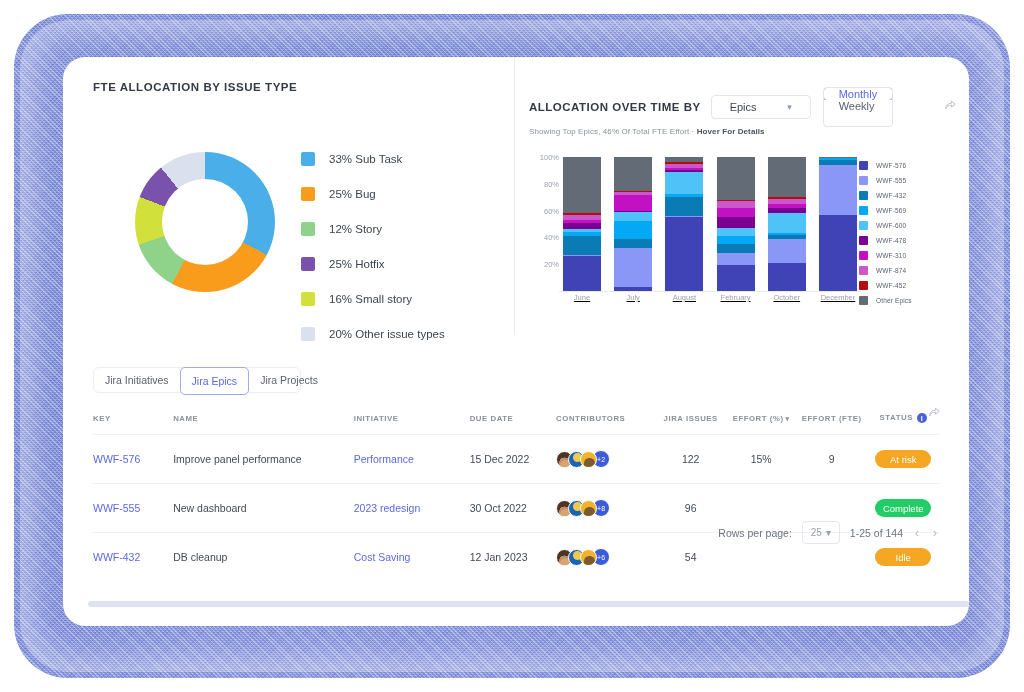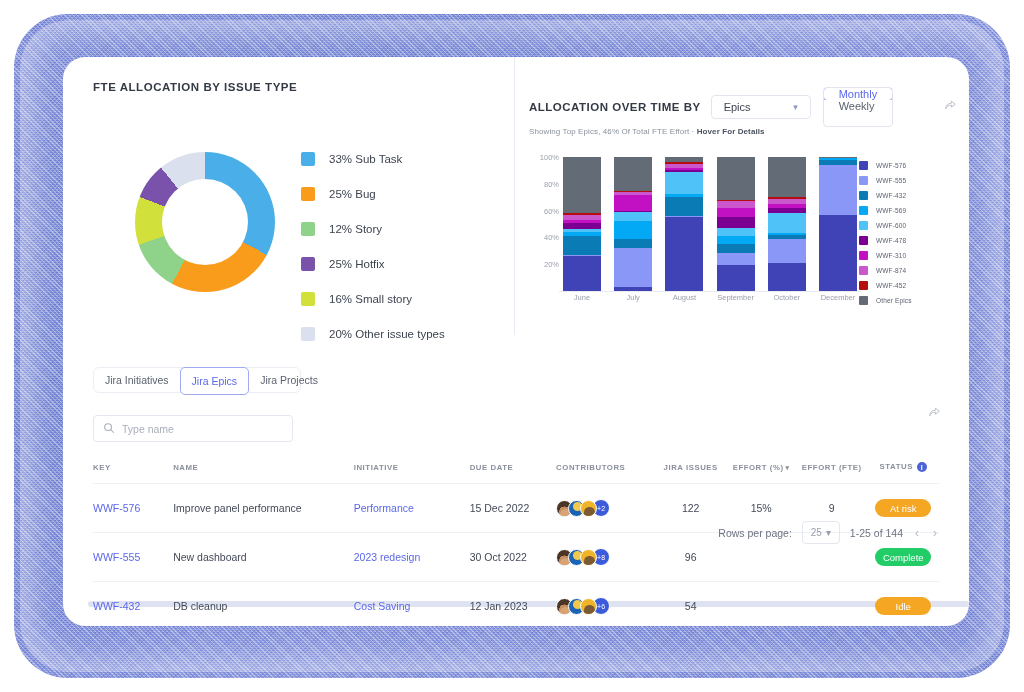--- a/index.html
+++ b/index.html
@@ -94,39 +94,39 @@
   .legend-left .sw { width:14px; height:14px; border-radius:2px; margin-right:14px; flex:none;}
   .legend-left .lb { font-size:11.5px; color:#3d4450; }
 
   
   .rp-head { position:absolute; left: 14px; top: 30px; right: 12px; display:flex; align-items:center; }
   .rp-title { font-size:11.5px; font-weight:700; color:#333a45; letter-spacing:.5px; text-transform:uppercase; white-space:nowrap; }
   .select {
     margin-left: 10px; width: 100px; height: 24px;
     border: 1px solid #e2e5ef; border-radius: 4px; background:#fff;
     display:flex; align-items:center; justify-content:space-between;
-    padding: 0 12px; font-size:11px; color:#3d4450;
+    padding: 0 18px; font-size:11px; color:#3d4450;
   }
   .chev { color:#8a93c9; font-size:9px; }
   .seg { margin-left: 12px; display:flex; border:1px solid #e2e5ef; border-radius:4px; overflow:hidden; height:40px;flex-direction:column;}
   .seg div { padding: 0 15px; display:flex; align-items:center; font-size:11px; color:#5b6270; background:#fff; }
   .seg .on { color:#5b68e8; border:1.4px solid #8f9bf0; border-radius:4px; margin:-1px; background:#fff; }
   .share { margin-left:auto; color:#b9bec9; }
   .subnote { position:absolute; left: 14px; top: 70px; font-size: 8px; color:#8b919c; letter-spacing:.1px;}
   .subnote b { color:#4a5160; }
 
   
   .bars { position:absolute; left:14px; top: 100px; right: 12px; height: 160px; }
   .yaxis { position:absolute; left:0; top:0; width:30px; height:134px; }
   .yaxis span { position:absolute; right:0; font-size:7.5px; color:#9aa0ab; transform: translateY(-50%); }
   .plot { position:absolute; left:34px; right:100px; top:0; height:134px;
           display:flex; align-items:flex-end; justify-content:space-between; }
   .bar { width: 38px; height:100%; display:flex; flex-direction:column; }
   .bar i { display:block; width:100%; }
-  .xaxis { position:absolute; left:34px; right:100px; top:136px; display:flex; justify-content:space-between; }
+  .xaxis { position:absolute; left:34px; right:100px; top:136px; display:flex; justify-content:space-between;text-decoration:underline; }
   .xaxis span { width:38px; text-align:center; font-size:7.5px; color:#9aa0ab; }
   .axline { position:absolute; left:30px; right:96px; top:134px; height:1px; background:#e8eaf0; }
 
   .legend-right { position:absolute; right: 4px; top: 4px; width: 94px; }
   .legend-right .li { display:flex; align-items:center; margin-bottom:6px; }
   .legend-right .sw { width:9px; height:9px; border-radius:1px; margin-right:8px; flex:none; }
   .legend-right .lb { font-size:6.5px; color:#5b6270; letter-spacing:.15px; }
 
   .hscroll { position:absolute; left: 25px; right: 0; top: 272px; height: 6px; background:#dfe3f1; border-radius:3px; }
   .hscroll-track { position:absolute; left: 0; right: 0; top: 272px; height: 6px; }
@@ -345,21 +345,21 @@
               <i style="background: rgb(3, 169, 244); height: 1%;"></i>
               <i style="background: rgb(11, 123, 181); height: 4%;"></i>
               <i style="background: rgb(139, 151, 247); height: 37%;"></i>
               <i style="background: rgb(63, 67, 181); height: 57%;"></i>
             </div>
           </div>
         <div class="xaxis" id="xaxis">
             <span>June</span>
             <span>July</span>
             <span>August</span>
-            <span>September</span>
+            <span>February</span>
             <span>October</span>
             <span>December</span>
           </div>
         <div class="legend-right" id="legend-right">
             <div class="li">
               <span class="sw" style="background: rgb(63, 67, 181);"></span>
               <span class="lb">WWF-576</span>
             </div>
             <div class="li">
               <span class="sw" style="background: rgb(139, 151, 247);"></span>
@@ -413,29 +413,20 @@
         <div class="on">Jira Epics</div>
         <div>Jira Projects</div>
       </div>
 
     <div class="tsec-share">
       <svg width="14" height="14" viewBox="0 0 20 20" fill="none" stroke="#b9bec9" stroke-width="1.4" stroke-linecap="round" stroke-linejoin="round">
         <path d="M4 15c0-5 3.5-7.5 8-7.6V4.5L17.5 9 12 13.2v-3C8.4 10.2 5.8 11.7 4 15z"></path>
       </svg>
     </div>
 
-    <div class="searchbox">
-      <span>
-        <svg width="12" height="12" viewBox="0 0 16 16" fill="none" stroke="#a8aeb9" stroke-width="1.4">
-          <circle cx="6.8" cy="6.8" r="4.6"></circle>
-            <path d="M10.3 10.3 14 14" stroke-linecap="round"></path>
-        </svg>
-      </span>
-      <span class="ph">Type name</span>
-    </div>
 
     <div class="pager">
       <span>Rows per page:</span>
       <span class="rppsel">
         <span>25</span>
         <span>▾</span>
       </span>
       <span>1-25 of 144</span>
       <span class="arrow">‹</span>
       <span class="arrow">›</span>

